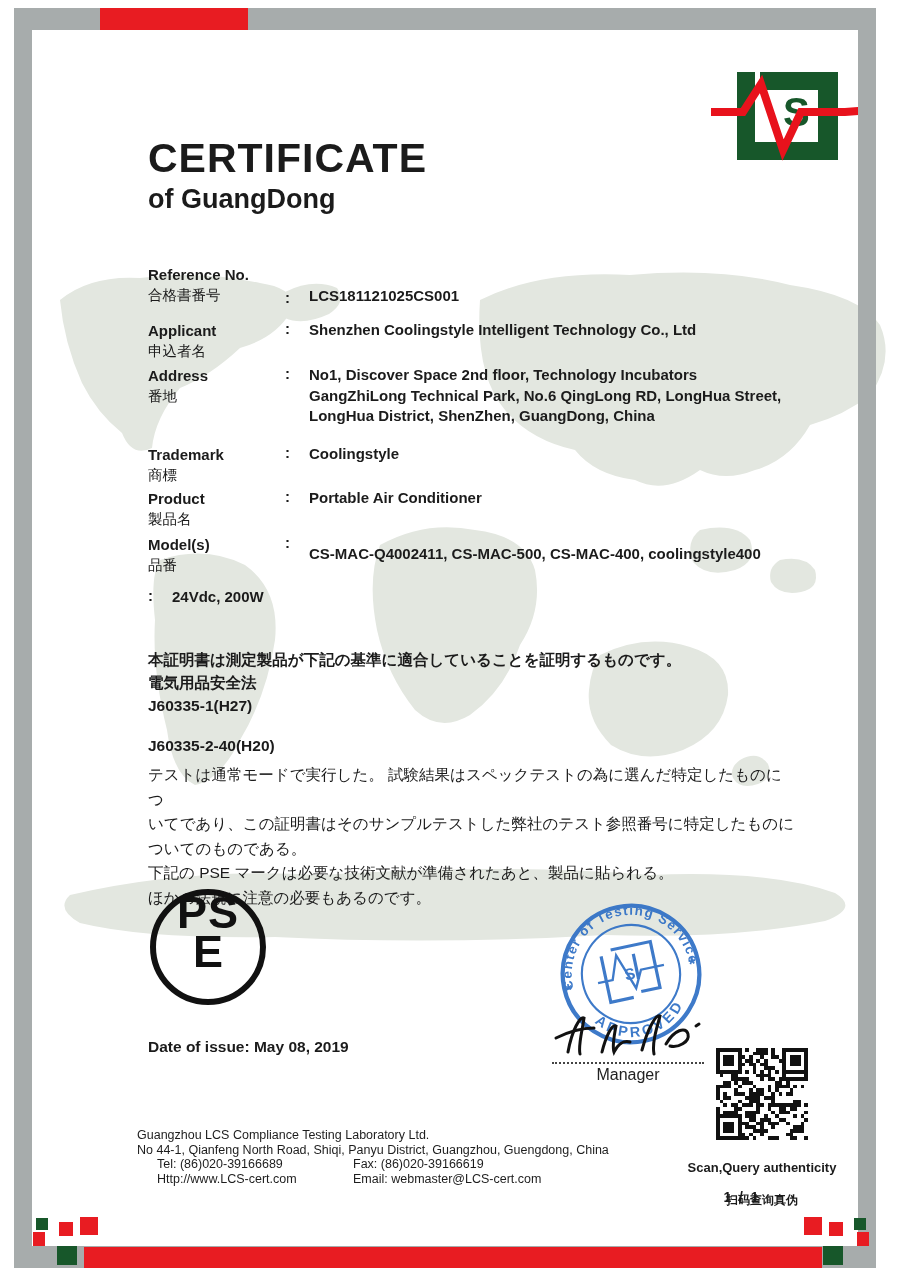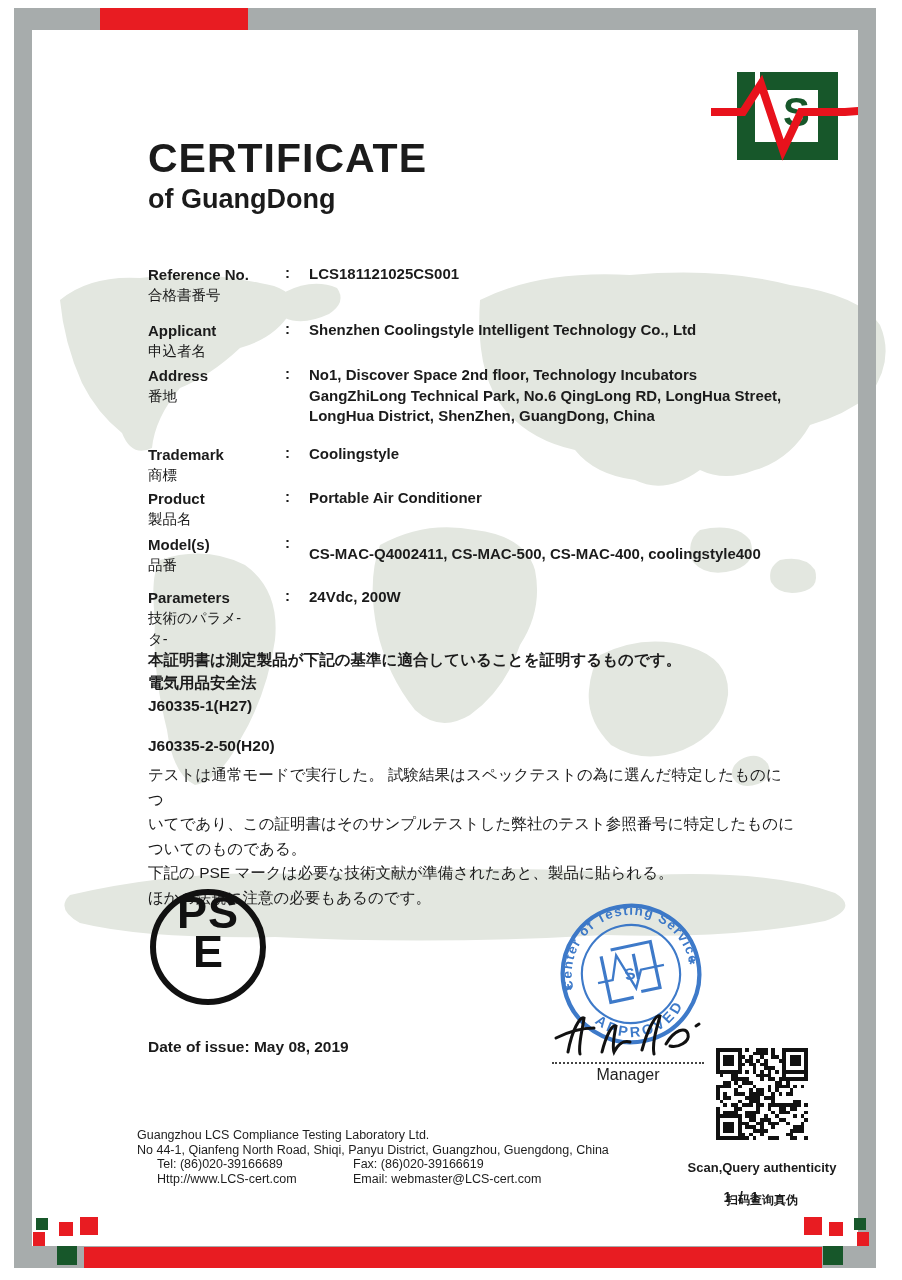--- a/index.html
+++ b/index.html
@@ -102,21 +102,21 @@
     <path d="M55,12 h78 v88 H55 V82 h58 V30 H55 Z" fill="#17572a"></path>
     <text x="78" y="66" font-size="40" font-weight="bold" fill="#17572a" font-family="Liberation Sans, sans-serif">S</text>
     <polyline points="6,52 38,52 56,24 78,90 96,52 140,52 166,50" fill="none" stroke="#e8121c" stroke-width="8" stroke-linejoin="miter"></polyline>
   </svg>
 
   <div class="title">
     <div class="t1">CERTIFICATE</div>
     <div class="t2">of GuangDong</div>
   </div>
 
-  <div class="fieldrow" style="top:264px;">
+  <div class="fieldrow" style="top:264px;align-items:flex-end;">
     <div class="lab"><span>Reference No.</span><div class="jp">合格書番号</div></div>
     <div class="colon">:</div>
     <div class="val">LCS181121025CS001</div>
   </div>
 
   <div class="fieldrow" style="top:320px;">
     <div class="lab"><span>Applicant</span><div class="jp">申込者名</div></div>
     <div class="colon">:</div>
     <div class="val">Shenzhen Coolingstyle Intelligent Technology Co., Ltd</div>
   </div>
@@ -141,30 +141,28 @@
     <div class="val">Portable Air Conditioner</div>
   </div>
 
   <div class="fieldrow" style="top:534px;">
     <div class="lab"><span>Model(s)</span><div class="jp">品番</div></div>
     <div class="colon">:</div>
     <div class="val" style="padding-top:10px;">CS-MAC-Q4002411, CS-MAC-500, CS-MAC-400, coolingstyle400</div>
   </div>
 
   <div class="fieldrow" style="top:587px;">
-    <div class="lab"><span>Parameters</span><div class="jp">技術のパラメ-
-タ-</div></div>
     <div class="colon">:</div>
     <div class="val">24Vdc, 200W</div>
   </div>
 
   <div class="para bold-std" style="top:648px;">本証明書は測定製品が下記の基準に適合していることを証明するものです。
 電気用品安全法
 J60335-1(H27)</div>
-  <div class="para bold-std" style="top:734px;">J60335-2-50(H20)</div>
+  <div class="para bold-std" style="top:734px;">J60335-2-40(H20)</div>
   <div class="para" style="top:763px; line-height:24.5px;">テストは通常モードで実行した。 試験結果はスペックテストの為に選んだ特定したものにつ
 いてであり、この証明書はそのサンプルテストした弊社のテスト参照番号に特定したものに
 ついてのものである。
 下記の PSE マークは必要な技術文献が準備されたあと、製品に貼られる。
 ほかの法規に注意の必要もあるのです。</div>
 
   <div class="pse">
     <div class="ps">PS</div>
     <div class="e">E</div>
   </div>

